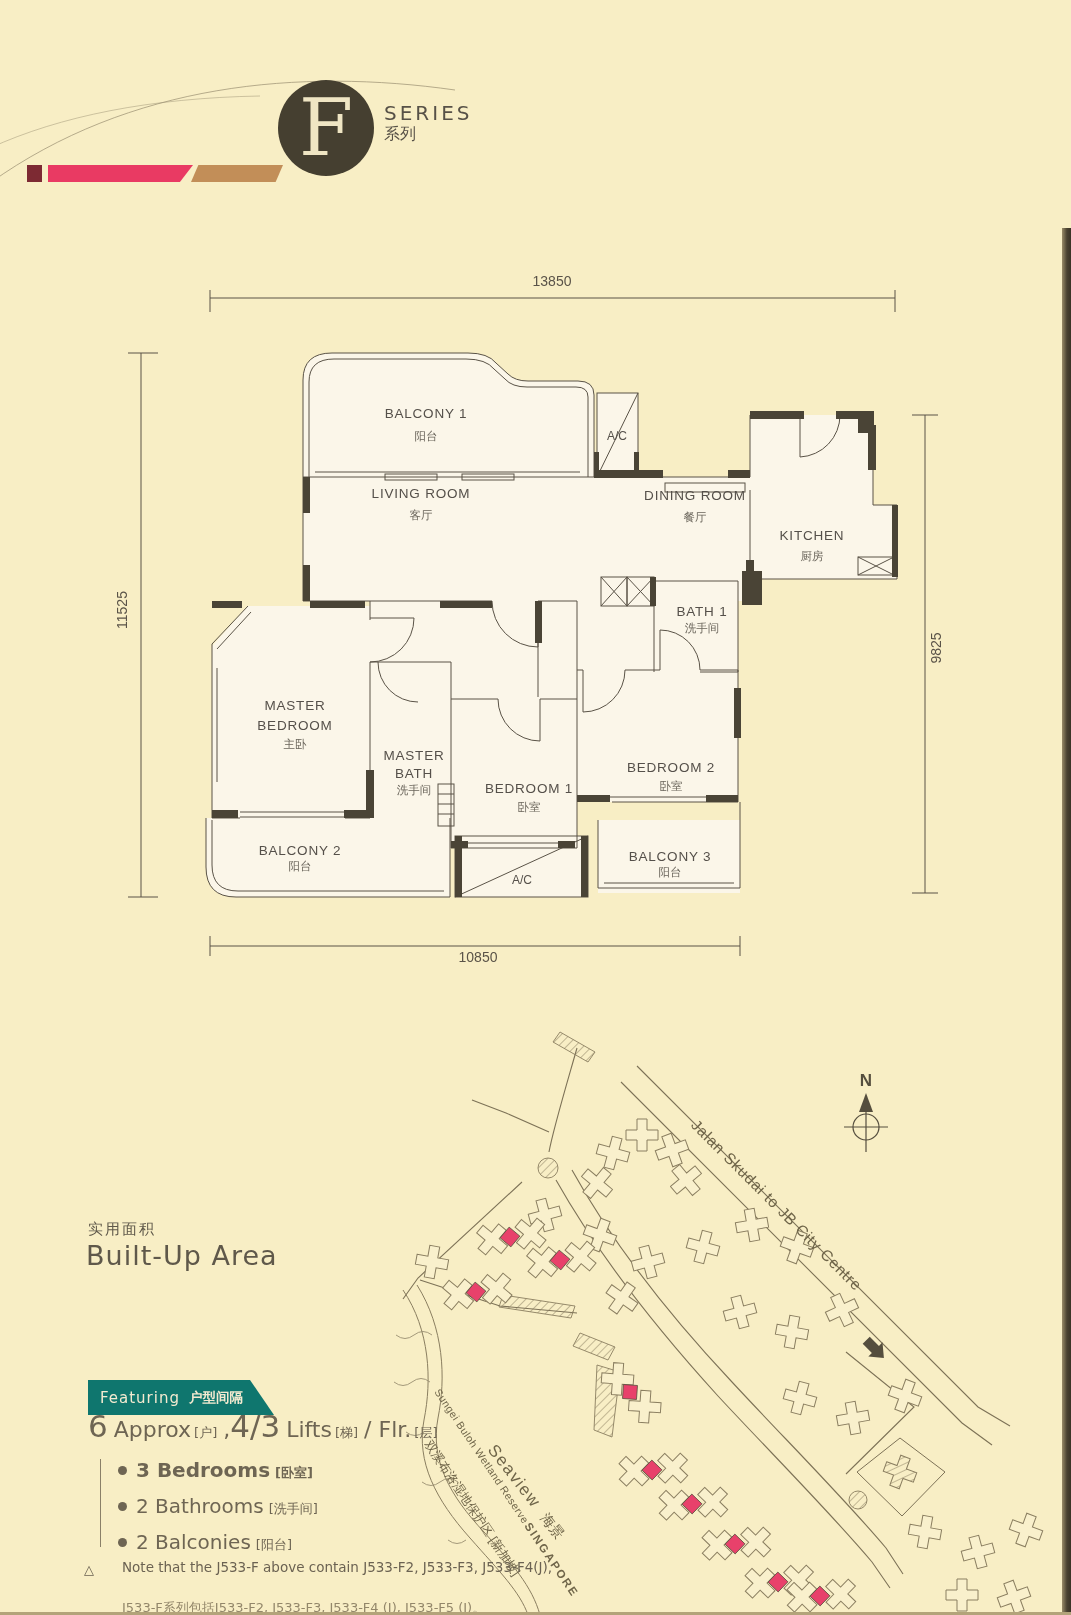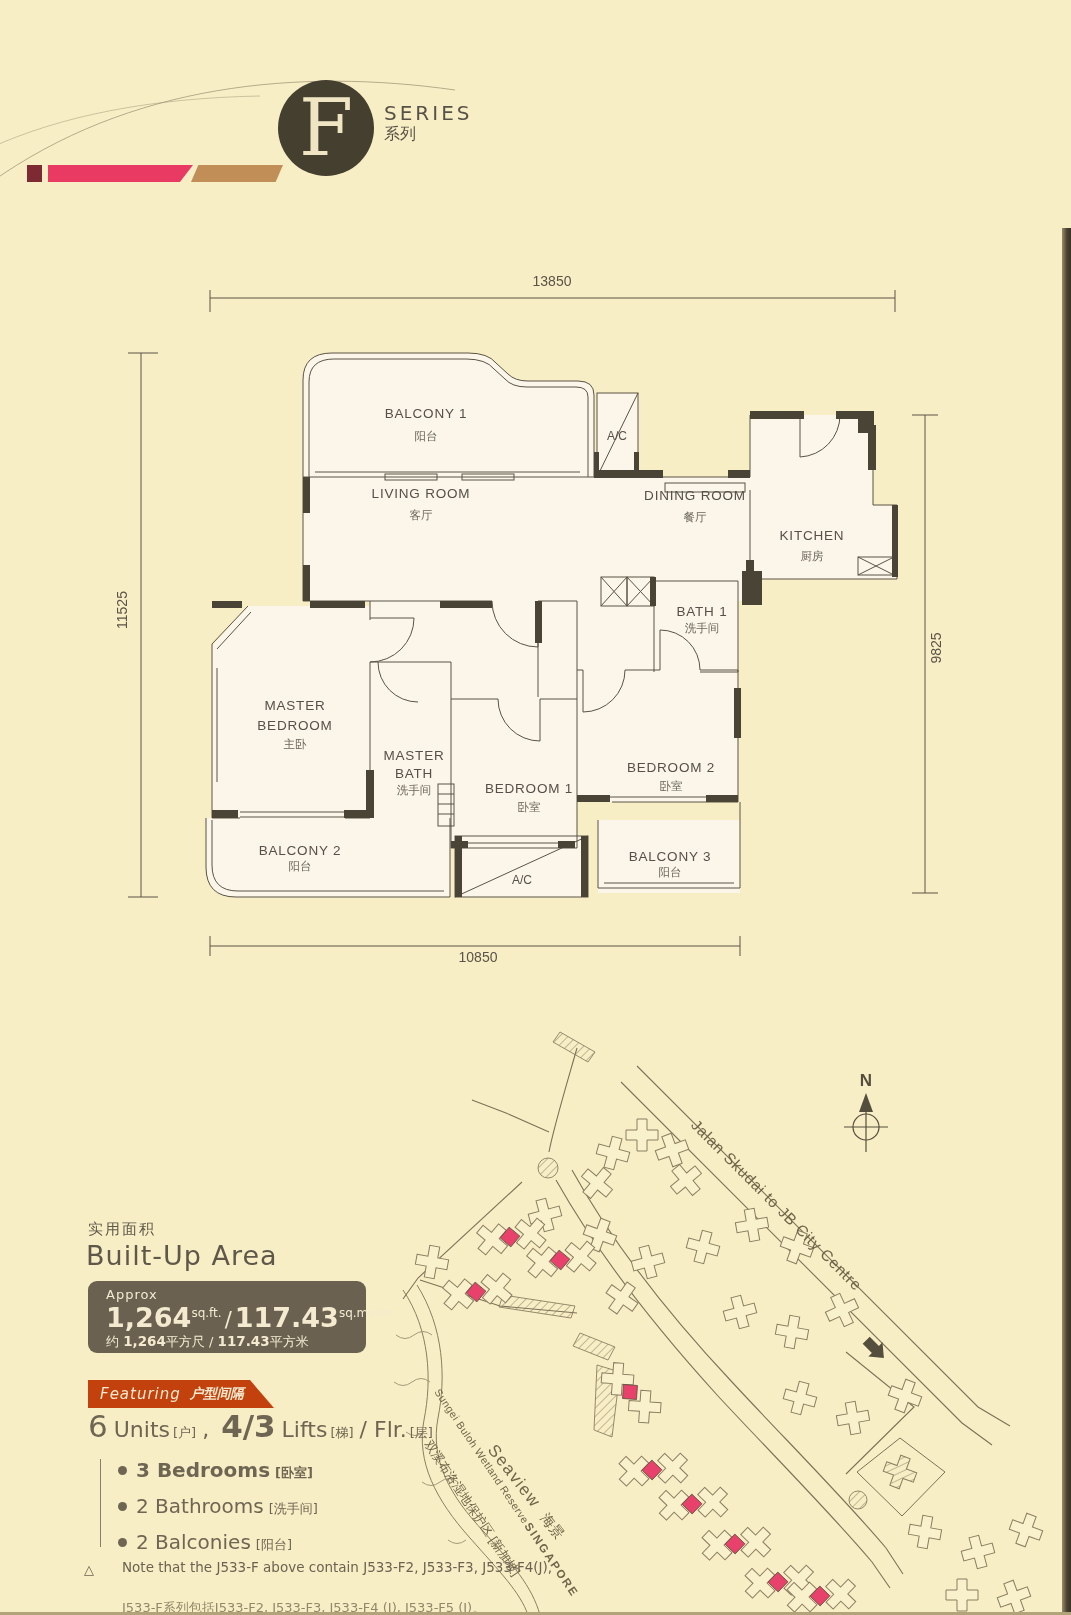--- a/index.html
+++ b/index.html
@@ -36,29 +36,29 @@
   .lab-zh{left:88px;top:1220px;font-size:15px;letter-spacing:2px;color:#5f584a;}
   .lab-en{left:86px;top:1240px;font-size:27px;letter-spacing:1px;color:#5f584a;}
   .area-box{left:88px;top:1281px;width:278px;height:72px;border-radius:9px;background:#6a6150;color:#f3ead0;}
   .approx{left:18px;top:6px;font-size:13px;letter-spacing:1px;}
   .nums{left:18px;top:21px;white-space:nowrap;}
   .nums .n{font-size:27px;font-weight:bold;}
   .nums .u{font-size:12px;position:relative;top:-10px;}
   .nums .s{font-size:21px;padding:0 3px;}
   .zhline{left:18px;top:52px;font-size:13px;white-space:nowrap;}
   .zhline b{font-size:13.5px;}
-  .feat{left:88px;top:1380px;width:186px;height:28px;background:#c2410c;color:#f3ead0;
-        clip-path:polygon(0 0,calc(100% - 24px) 0,100% 100%,0 100%);display:flex;align-items:center;font-style:italic;}
+  .feat{left:88px;top:1380px;width:186px;height:35px;background:#0f766e;color:#f3ead0;
+        clip-path:polygon(0 0,calc(100% - 24px) 0,100% 100%,0 100%);display:flex;align-items:center;}
   .feat .fe{font-size:15px;margin-left:12px;letter-spacing:1px;}
   .feat .fz{font-size:13.5px;font-weight:bold;margin-left:9px;}
   .units{left:88px;top:1408px;color:#6e6553;white-space:nowrap;display:flex;align-items:baseline;}
   .units .big{font-size:31px;}
   .units .med{font-size:22px;margin-left:6px;}
   .units .sm{font-size:13px;margin-left:3px;}
-  .units .gap{margin-left:12px;font-weight:bold;}
+  .units .gap{}
   .vrule{left:100px;top:1459px;width:1px;height:88px;background:#8a8068;}
   .bullet{left:118px;color:#6e6553;white-space:nowrap;display:flex;align-items:baseline;}
   .dot{width:9px;height:9px;border-radius:50%;background:#6e6553;align-self:center;margin-right:9px;}
   .bullet .be{font-size:20px;}
   .bullet .bz{font-size:13px;margin-left:5px;}
   .note-mark{left:84px;top:1562px;font-size:13px;color:#6b6252;}
   .note-l1{left:122px;top:1559px;font-size:13.5px;color:#6b6252;}
   .note-l2{left:122px;top:1579px;font-size:13.5px;color:#6b6252;}
   .note-l3{left:122px;top:1599px;font-size:13px;color:#93876a;}
 
@@ -328,37 +328,28 @@
       <tspan class="mtext" font-size="17" letter-spacing="1.5">Seaview</tspan>
       <tspan class="mtext" font-size="14" dx="7">海景</tspan>
     </text>
     <text class="mtext" transform="translate(434,1392) rotate(56)" font-size="10.5" letter-spacing="0.5">Sungei Buloh Wetland Reserve</text>
     <text class="mtext" transform="translate(424,1444) rotate(56)" font-size="12.5">双溪布洛湿地保护区 [新加坡]</text>
     <text class="mtext" transform="translate(524,1526) rotate(56)" font-size="11.5" font-weight="bold" letter-spacing="2">SINGAPORE</text>
   </svg>
 
   <div class="abs lab-zh">实用面积</div>
   <div class="abs lab-en">Built-Up Area</div>
-  <div class="abs area-box">
-    <div class="abs approx">Approx</div>
-    <div class="abs nums">
-      <span class="n">1,264</span><span class="u">sq.ft.</span><span class="s">/</span><span class="n">117.43</span><span class="u">sq.meter</span>
-    </div>
-    <div class="abs zhline">
-      <span>约</span> <b>1,264</b><span>平方尺</span> <span>/</span> <b>117.43</b><span>平方米</span>
-    </div>
-  </div>
 
   <div class="abs feat">
     <span class="fe">Featuring</span>
     <span class="fz">户型间隔</span>
   </div>
   <div class="abs units">
     <span class="big">6</span>
-    <span class="med">Units</span>
+    <span class="med">Approx</span>
     <span class="sm">[户]</span>
     <span class="med">,</span>
     <span class="big gap">4/3</span>
     <span class="med">Lifts</span>
     <span class="sm">[梯]</span>
     <span class="med">/ Flr.</span>
     <span class="sm">[层]</span>
   </div>
   <div class="abs vrule"></div>
   <div class="abs bullet" style="top:1458px;font-weight:bold;">

